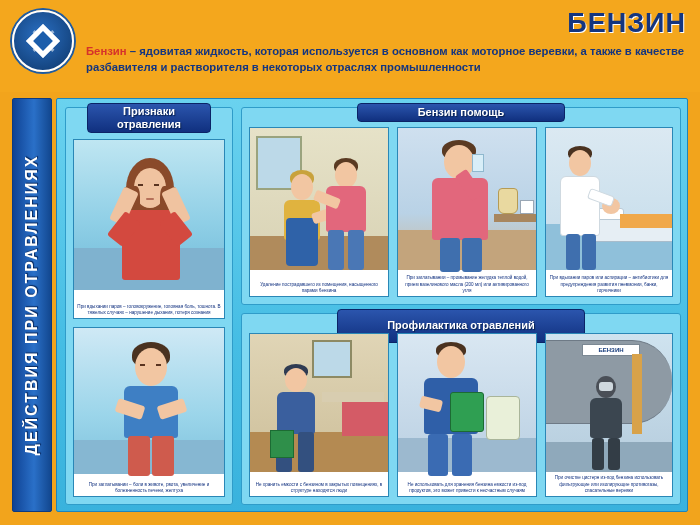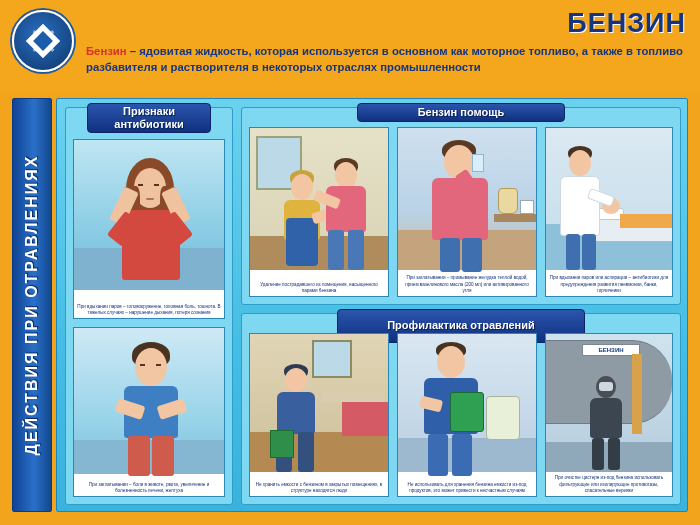--- a/index.html
+++ b/index.html
@@ -177,35 +177,35 @@
         <div class="ray" style="transform:rotate(45deg)"></div>
         <div class="ray" style="transform:rotate(90deg)"></div>
         <div class="ray" style="transform:rotate(135deg)"></div>
       </div>
       <div class="star"></div>
     </div>
 
     <div class="title">БЕНЗИН</div>
 
     <div class="intro">
-      <span class="kw">Бензин</span><span> – ядовитая жидкость, которая используется в основном как моторное топливо, а также в топливо разбавителя и растворителя в некоторых отраслях промышленности</span>
+      <span class="kw">Бензин</span><span> – ядовитая жидкость, которая используется в основном как моторное веревки, а также в качестве разбавителя и растворителя в некоторых отраслях промышленности</span>
     </div>
   </div>
 
   <div class="sidebar">
     <div class="vtext">ДЕЙСТВИЯ ПРИ ОТРАВЛЕНИЯХ</div>
   </div>
 
   <div class="board">
 
     <div class="panel" style="left:8px; top:8px; width:168px; height:398px;"></div>
 
     <div class="panel-header" style="left:30px; top:4px; width:124px; height:30px; flex-direction:column;">
       <span>Признаки</span>
-      <span>антибиотики</span>
+      <span>отравления</span>
     </div>
 
     <div class="card" style="left:16px; top:40px; width:152px; height:180px;">
       <div class="art" style="height:150px; background:linear-gradient(180deg,#bfe6f2 0%,#8fcfe6 55%,#6fb9d8 100%);">
         <div style="position:absolute; left:0; bottom:0; width:100%; height:42px; background:#7fb2cf;"></div>
 
         <div class="fig" style="left:40px; top:18px; width:72px; height:132px;">
           <div class="hair" style="left:12px; top:0; width:48px; height:62px; background:#8a4a2a;"></div>
           <div class="head" style="left:20px; top:10px; width:32px; height:40px; background:#f0c3a0;"></div>
           <div style="position:absolute; left:24px; top:26px; width:5px; height:2px; background:#5a3420;"></div>

